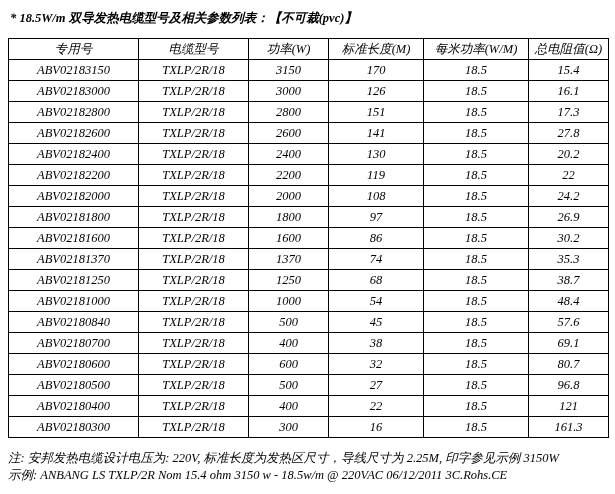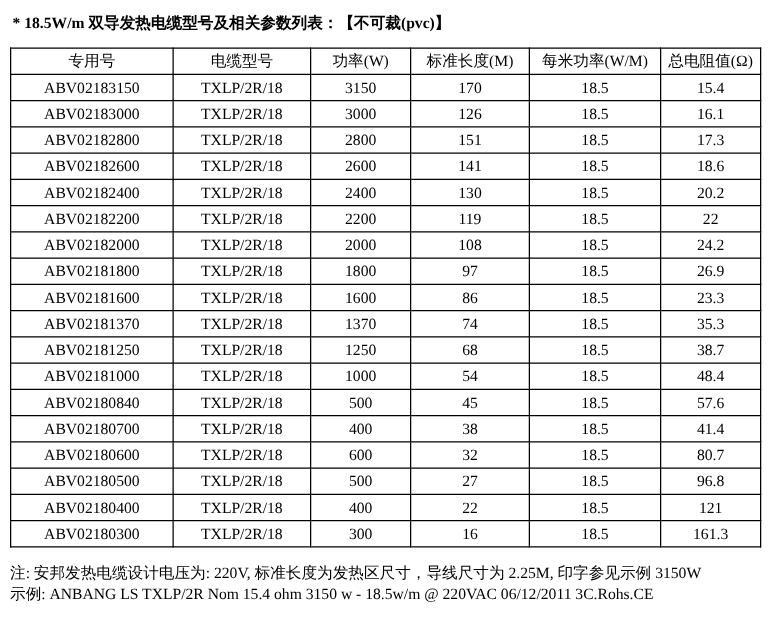--- a/index.html
+++ b/index.html
@@ -13,20 +13,21 @@
     font-family: "Liberation Serif", serif;
     color: #000000;
     overflow: hidden;
   }
   .page {
     width: 615px;
     height: 494px;
     position: relative;
     box-sizing: border-box;
     padding: 8px 8px 0 8px;
+    font-style: italic;
   }
   .doc-title {
     font-size: 12.5px;
     font-weight: bold;
     line-height: 16px;
     margin: 2px 0 8px 2px;
     white-space: nowrap;
   }
   table.spec {
     border-collapse: collapse;
@@ -113,21 +114,21 @@
         <td>151</td>
         <td>18.5</td>
         <td>17.3</td>
       </tr>
       <tr>
         <td>ABV02182600</td>
         <td>TXLP/2R/18</td>
         <td>2600</td>
         <td>141</td>
         <td>18.5</td>
-        <td>18.6</td>
+        <td>27.8</td>
       </tr>
       <tr>
         <td>ABV02182400</td>
         <td>TXLP/2R/18</td>
         <td>2400</td>
         <td>130</td>
         <td>18.5</td>
         <td>20.2</td>
       </tr>
       <tr>
@@ -153,21 +154,21 @@
         <td>97</td>
         <td>18.5</td>
         <td>26.9</td>
       </tr>
       <tr>
         <td>ABV02181600</td>
         <td>TXLP/2R/18</td>
         <td>1600</td>
         <td>86</td>
         <td>18.5</td>
-        <td>23.3</td>
+        <td>30.2</td>
       </tr>
       <tr>
         <td>ABV02181370</td>
         <td>TXLP/2R/18</td>
         <td>1370</td>
         <td>74</td>
         <td>18.5</td>
         <td>35.3</td>
       </tr>
       <tr>
@@ -193,21 +194,21 @@
         <td>45</td>
         <td>18.5</td>
         <td>57.6</td>
       </tr>
       <tr>
         <td>ABV02180700</td>
         <td>TXLP/2R/18</td>
         <td>400</td>
         <td>38</td>
         <td>18.5</td>
-        <td>41.4</td>
+        <td>69.1</td>
       </tr>
       <tr>
         <td>ABV02180600</td>
         <td>TXLP/2R/18</td>
         <td>600</td>
         <td>32</td>
         <td>18.5</td>
         <td>80.7</td>
       </tr>
       <tr>

